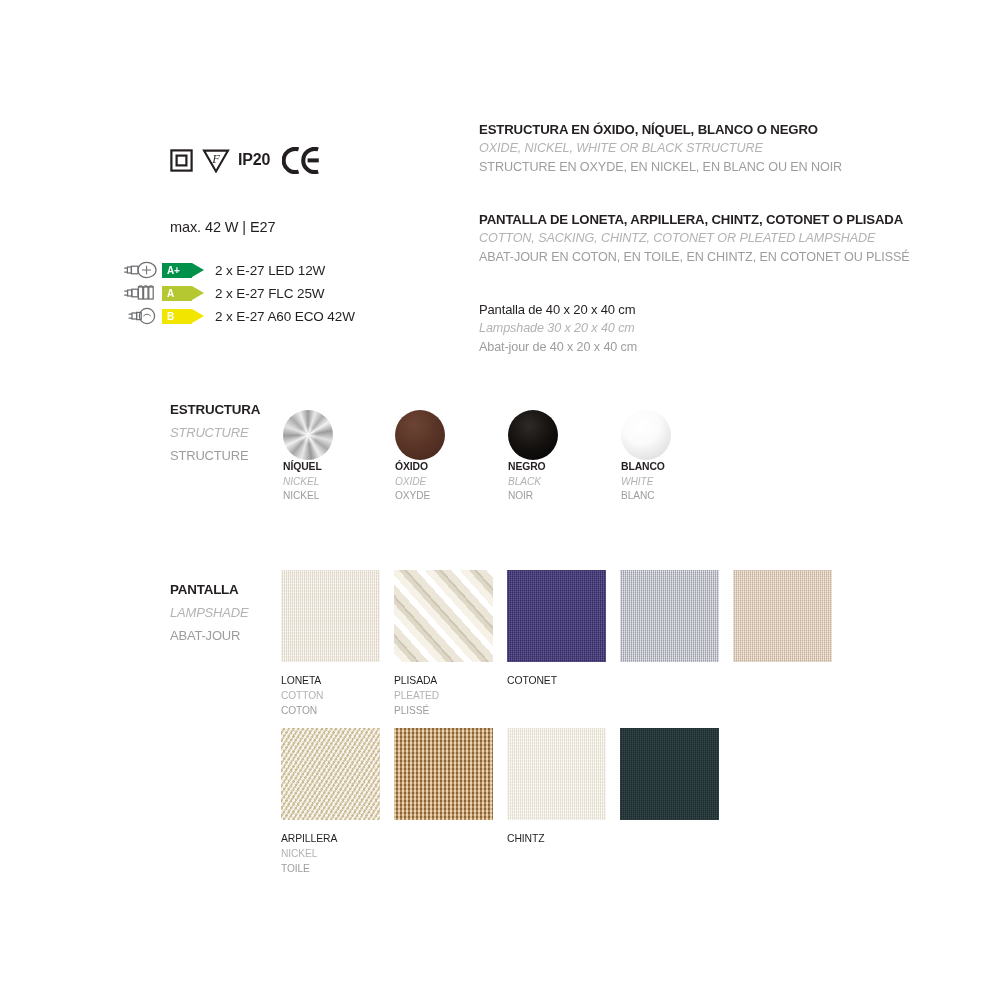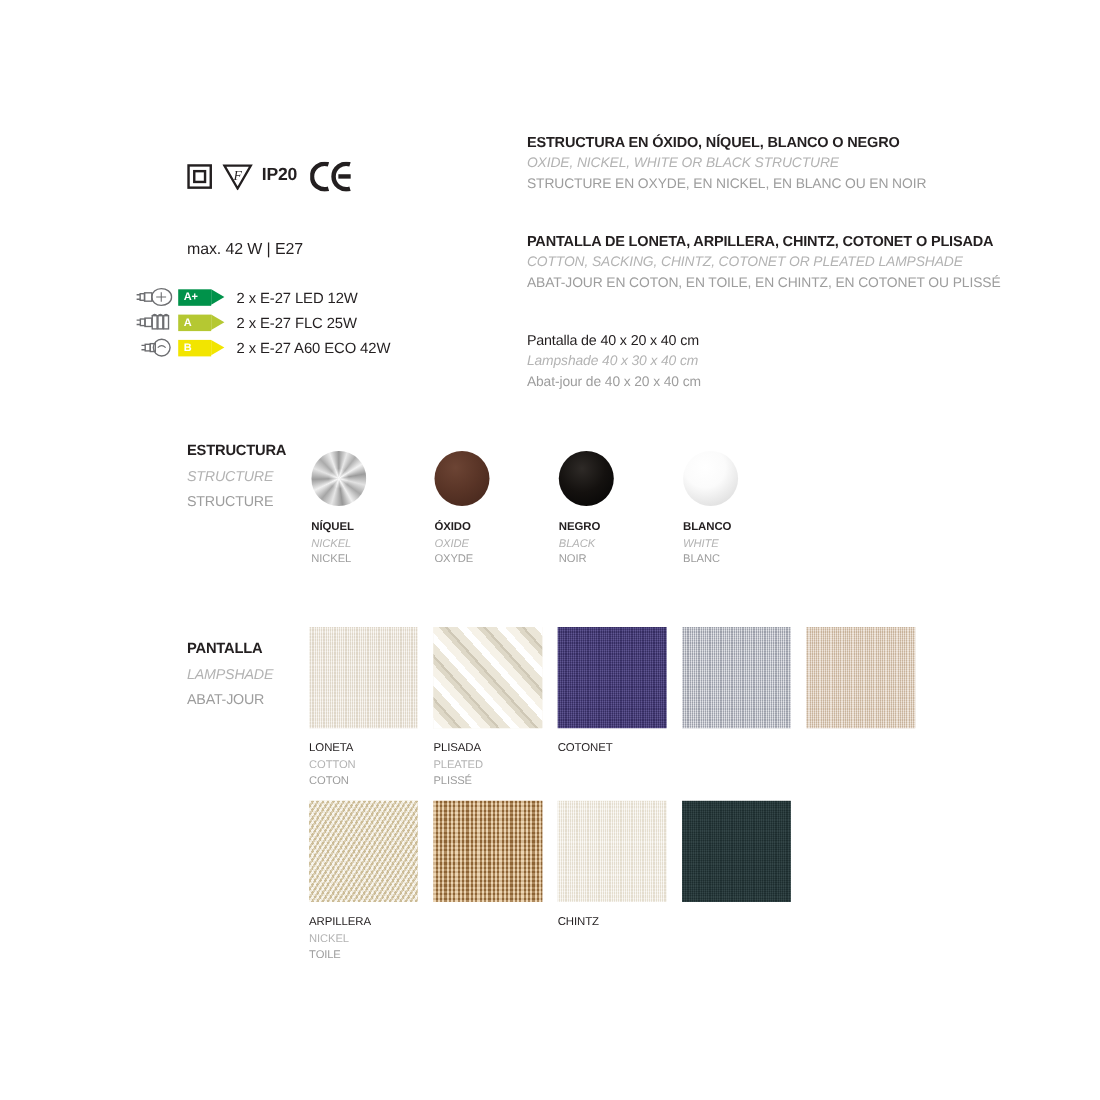--- a/index.html
+++ b/index.html
@@ -58,21 +58,21 @@
   .seclabel .s1{font-size:13.4px;font-weight:bold;color:#231f20;letter-spacing:-0.2px;line-height:23px;}
   .seclabel .s2{font-size:13px;font-style:italic;color:#b3b3b3;letter-spacing:-0.2px;line-height:23px;}
   .seclabel .s3{font-size:13px;color:#9d9d9d;letter-spacing:-0.2px;line-height:23px;}
   #lbl-estructura{top:398px;}
   #lbl-pantalla{top:578px;}
 
   
   #structure-items{position:absolute;left:283px;top:410px;}
   .circ-item{position:absolute;top:0;width:112px;}
   .circ{width:50px;height:50px;border-radius:50%;display:block;}
-  .cap{margin-top:13px;}
+  .cap{}
   .cap .c1{font-size:10.4px;font-weight:bold;color:#231f20;letter-spacing:-0.1px;line-height:14.5px;}
   .cap .c2{font-size:10.2px;font-style:italic;color:#b3b3b3;letter-spacing:-0.1px;line-height:14.5px;}
   .cap .c3{font-size:10.2px;color:#9d9d9d;letter-spacing:-0.1px;line-height:14.5px;}
 
   .circ-nickel{
     background:
       radial-gradient(circle at 50% 50%, rgba(255,255,255,.95) 0%, rgba(255,255,255,0) 26%),
       conic-gradient(from 0deg at 50% 50%,
         #9a9a9a 0deg,#e8e8e8 18deg,#adadad 38deg,#f2f2f2 58deg,
         #9b9b9b 80deg,#e2e2e2 104deg,#a8a8a8 126deg,#efefef 150deg,
@@ -267,21 +267,21 @@
   </div>
 
   <div class="rblock" id="blk-shade">
     <div class="l1">PANTALLA DE LONETA, ARPILLERA, CHINTZ, COTONET O PLISADA</div>
     <div class="l2">COTTON, SACKING, CHINTZ, COTONET OR PLEATED LAMPSHADE</div>
     <div class="l3">ABAT-JOUR EN COTON, EN TOILE, EN CHINTZ, EN COTONET OU PLISSÉ</div>
   </div>
 
   <div class="rblock" id="blk-size">
     <div class="l1">Pantalla de 40 x 20 x 40 cm</div>
-    <div class="l2">Lampshade 40 x 30 x 40 cm</div>
+    <div class="l2">Lampshade 30 x 20 x 40 cm</div>
     <div class="l3">Abat-jour de 40 x 20 x 40 cm</div>
   </div>
 
   <div class="seclabel" id="lbl-estructura">
     <div class="s1">ESTRUCTURA</div>
     <div class="s2">STRUCTURE</div>
     <div class="s3">STRUCTURE</div>
   </div>
 
   <div id="structure-items">

